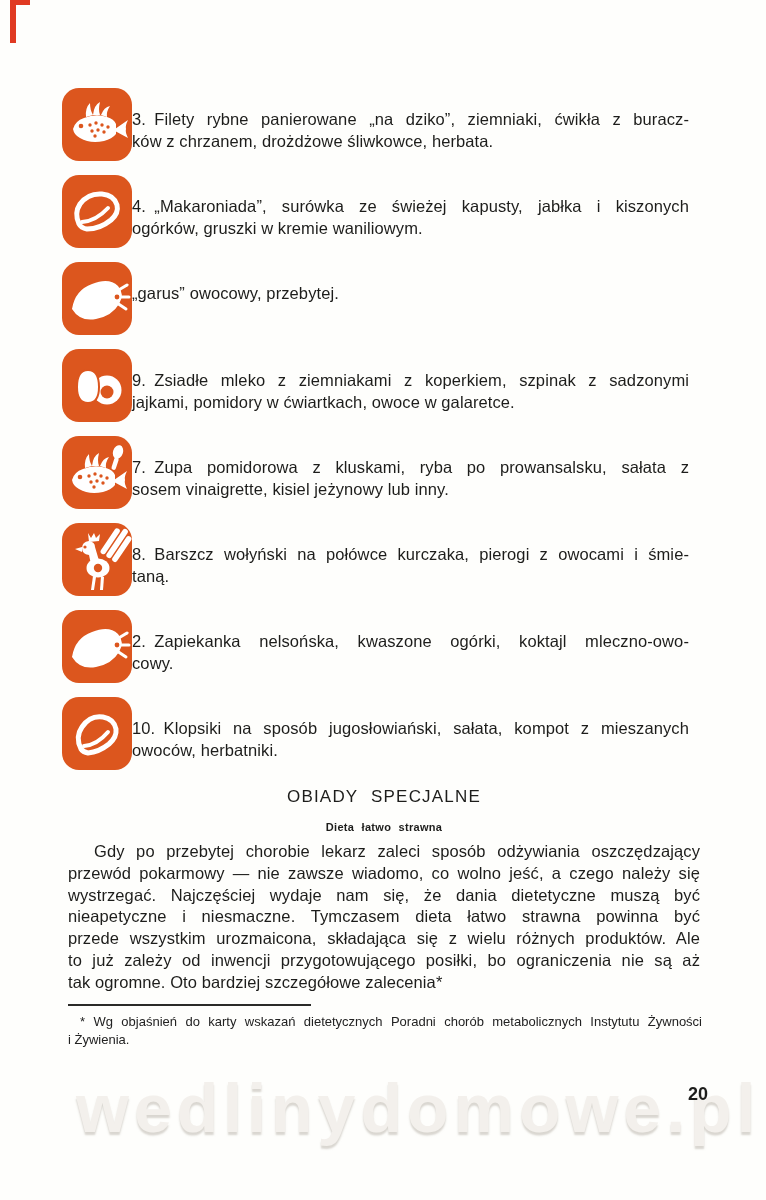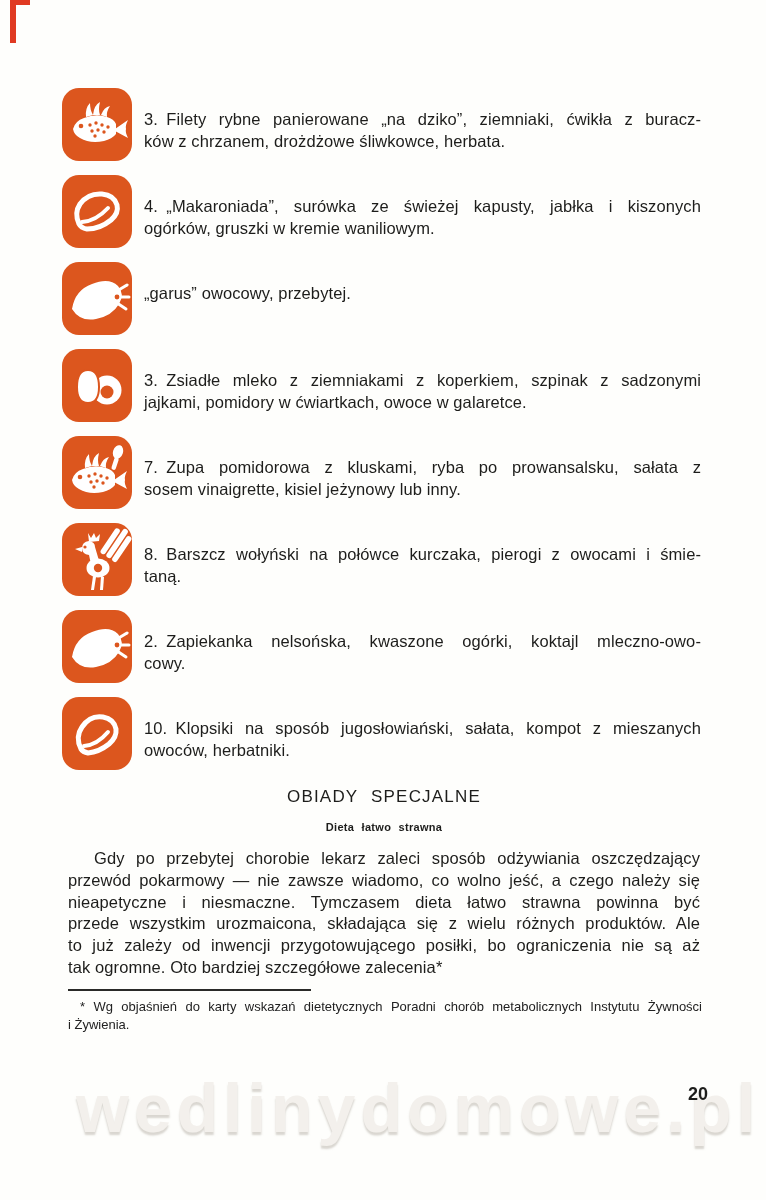--- a/index.html
+++ b/index.html
@@ -12,35 +12,35 @@
     border-left:6px solid #E03A22;border-top:5px solid #E03A22;
   }
   .content{position:absolute;left:62px;top:88px;width:644px;}
   .menu-row{display:flex;margin-bottom:14px;}
   .icon-tile{
     flex:0 0 70px;width:70px;height:73px;border-radius:17px;background:#DC561E;
     overflow:hidden;
   }
   .icon-tile svg{display:block;width:70px;height:73px;}
   .item-text{
-    margin-left:12px;width:557px;padding-top:20px;
+    margin-left:0;width:557px;padding-top:20px;
     font-size:16.5px;line-height:22px;letter-spacing:0.1px;
   }
   .jline{text-align:justify;text-align-last:justify;}
   .line{text-align:left;}
   .section-title{
     margin-top:17px;text-align:center;font-size:17px;font-weight:400;
     letter-spacing:1.2px;word-spacing:7px;
   }
   .sub-title{
     margin-top:14px;text-align:center;font-size:11px;font-weight:bold;
     letter-spacing:0.3px;word-spacing:4px;
   }
   .paragraph{
-    margin-top:15px;margin-left:6px;width:632px;
+    margin-top:8px;margin-left:6px;width:632px;
     font-size:16.5px;line-height:21.8px;letter-spacing:0.1px;
   }
   .indent{text-indent:26px;}
   .foot-rule{margin-top:10px;margin-left:6px;width:243px;border-top:2px solid #2a2a28;}
   .footnote{
     margin-top:7px;margin-left:6px;width:634px;
     font-size:13px;line-height:18px;color:#222;
   }
   .footnote .first{text-indent:12px;}
   .page-number{
@@ -124,21 +124,21 @@
 
     <div class="menu-row">
       <div class="icon-tile">
         <svg viewBox="0 0 70 73">
           <circle cx="45" cy="41" r="14.5" fill="#fff"></circle>
           <circle cx="45" cy="43" r="6.5" fill="#DC561E"></circle>
           <path d="M26 21 Q37 21 37 38 Q37 54 26 54 Q15 54 15 38 Q15 21 26 21 Z" fill="#fff" stroke="#DC561E" stroke-width="2"></path>
         </svg>
       </div>
       <div class="item-text">
-        <div class="jline">3. Zsiadłe mleko z ziemniakami z koperkiem, szpinak z sadzonymi</div>
+        <div class="jline">9. Zsiadłe mleko z ziemniakami z koperkiem, szpinak z sadzonymi</div>
         <div class="line">jajkami, pomidory w ćwiartkach, owoce w galaretce.</div>
       </div>
     </div>
 
     <div class="menu-row">
       <div class="icon-tile">
         <svg viewBox="0 0 70 73">
           <g fill="#fff">
             <path d="M10 44 Q12 36 21 33 Q33 28 44 32 Q51 34 53 39 L53 49 Q49 54 41 56 Q27 59 17 53 Q11 50 10 44 Z"></path>
             <path d="M52 44 L65 35 Q62 41 63 44 Q62 47 65 53 L52 46 Z"></path>
@@ -221,20 +221,21 @@
         <div class="line">owoców, herbatniki.</div>
       </div>
     </div>
 
     <div class="section-title">OBIADY SPECJALNE</div>
     <div class="sub-title">Dieta łatwo strawna</div>
 
     <div class="paragraph">
       <div class="jline indent">Gdy po przebytej chorobie lekarz zaleci sposób odżywiania oszczędzający</div>
       <div class="jline">przewód pokarmowy — nie zawsze wiadomo, co wolno jeść, a czego należy się</div>
+      <div class="jline">wystrzegać. Najczęściej wydaje nam się, że dania dietetyczne muszą być</div>
       <div class="jline">nieapetyczne i niesmaczne. Tymczasem dieta łatwo strawna powinna być</div>
       <div class="jline">przede wszystkim urozmaicona, składająca się z wielu różnych produktów. Ale</div>
       <div class="jline">to już zależy od inwencji przygotowującego posiłki, bo ograniczenia nie są aż</div>
       <div class="line">tak ogromne. Oto bardziej szczegółowe zalecenia*</div>
     </div>
 
     <div class="foot-rule"></div>
 
     <div class="footnote">
       <div class="jline first">* Wg objaśnień do karty wskazań dietetycznych Poradni chorób metabolicznych Instytutu Żywności</div>

